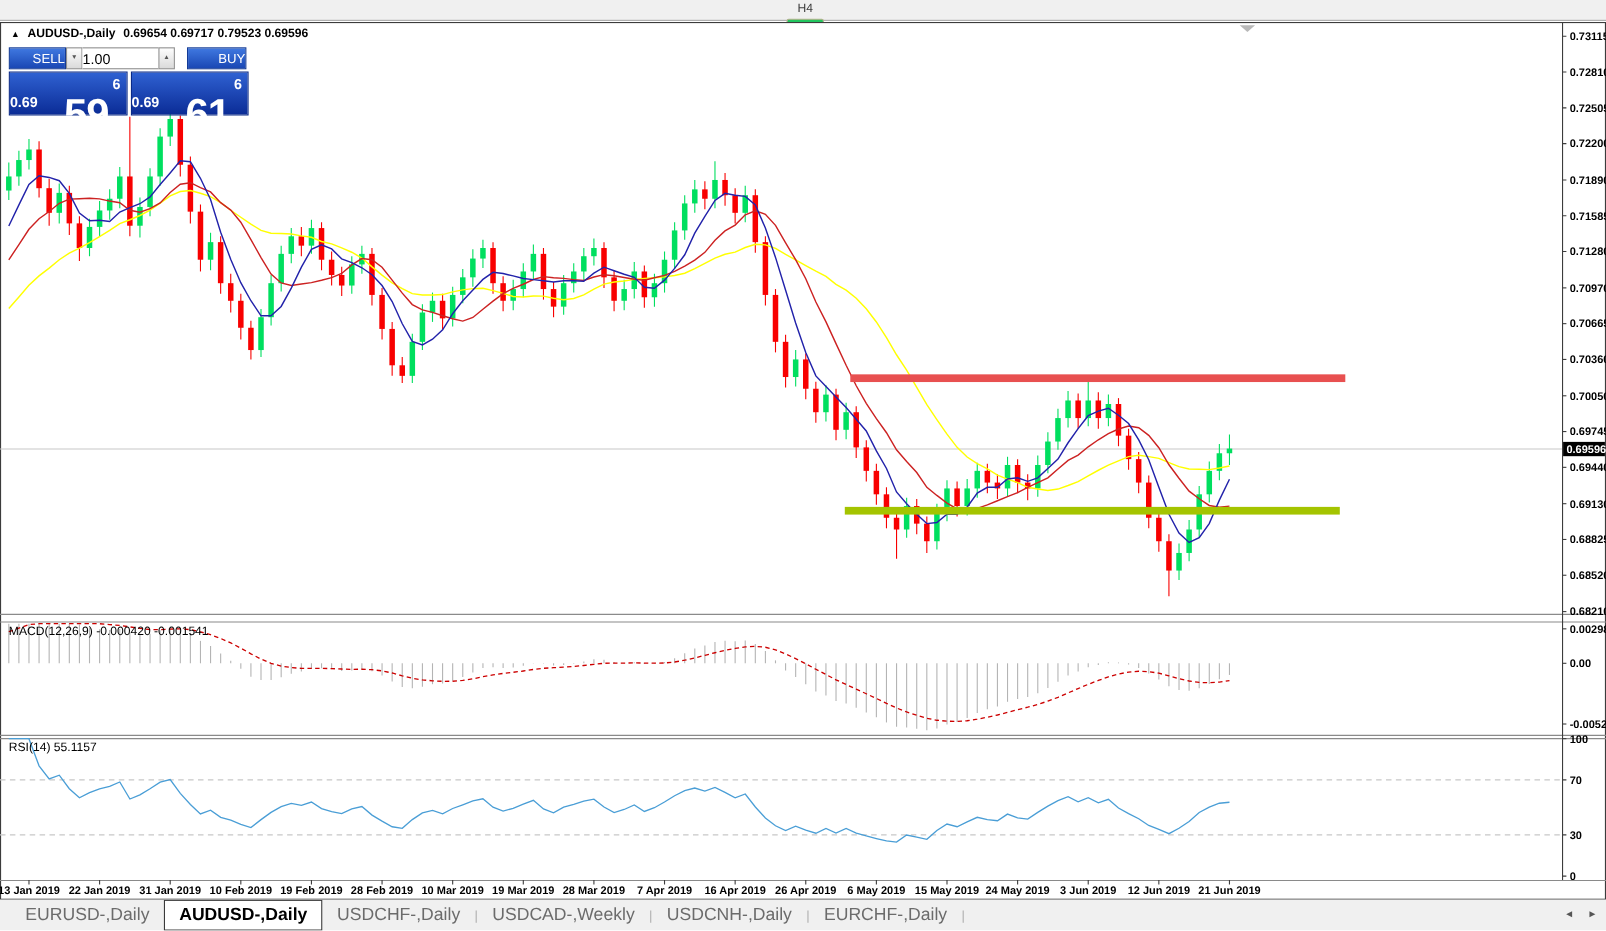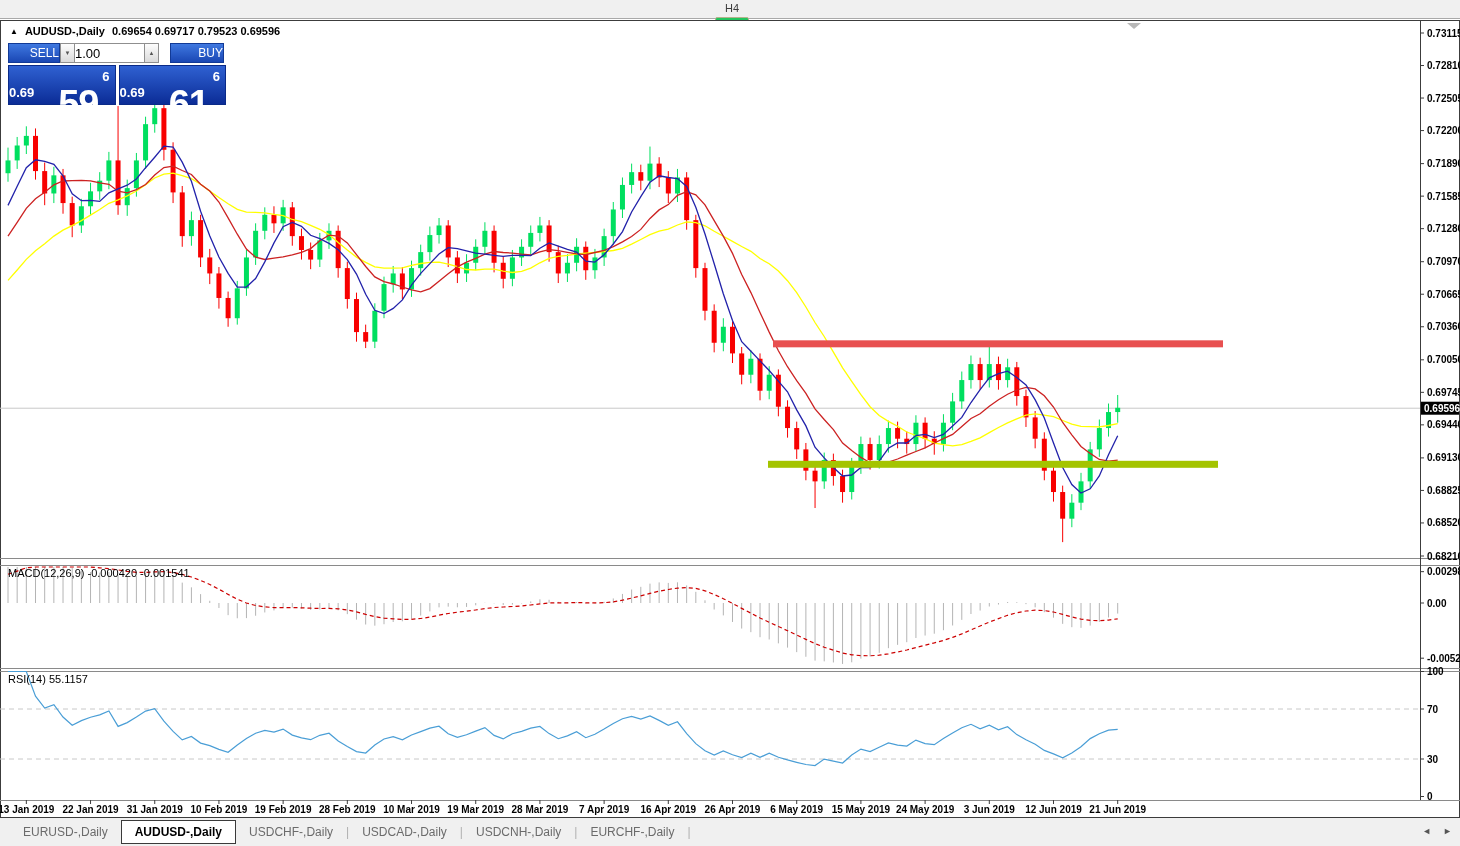--- a/index.html
+++ b/index.html
@@ -35,21 +35,21 @@
   .tp-row2{display:flex;margin-top:2px;height:40px;gap:3px;}
   .price-box{position:relative;flex:1;background:linear-gradient(#2f61d2,#0b2c96);
     border:1px solid #0a2a88;color:#fff;box-sizing:border-box;cursor:pointer;}
   .pb-prefix{position:absolute;left:0;bottom:4px;font-size:13px;font-weight:bold;}
   .pb-big{position:absolute;right:16px;top:-5px;font-size:38px;font-weight:bold;line-height:46px;letter-spacing:-1px;margin-top:20px;}
   .pb-sup{position:absolute;right:5px;top:3px;font-size:13px;font-weight:bold;}
 
   
   .tabbar{position:absolute;left:0;top:818px;width:1460px;height:28px;background:#f0f0f0;
     display:flex;align-items:center;padding-left:10px;box-sizing:border-box;}
-  .tab{font-size:12px;color:#6b6b6b;padding:4px 13px;white-space:nowrap;cursor:pointer;}
+  .tab{font-size:16px;color:#6b6b6b;padding:4px 13px;white-space:nowrap;cursor:pointer;}
   .tab.active{background:#ffffff;color:#000;font-weight:bold;border:1px solid #3a3a3a;margin-top:-1px;}
   .tab-sep{color:#b0b0b0;font-size:12px;cursor:default;}
   .tab-scroll{position:absolute;right:8px;top:8px;display:flex;gap:12px;font-size:9px;color:#555;}
   .tab-scroll span{cursor:pointer;}
 </style>
 </head>
 <body>
 
 <div id="stage">
 
@@ -577,21 +577,21 @@
         <span class="pb-sup">6</span>
       </div>
     </div>
   </div>
 
   <div class="tabbar" id="tabbar">
     <div class="tab">EURUSD-,Daily</div>
       <div class="tab active">AUDUSD-,Daily</div>
       <div class="tab">USDCHF-,Daily</div>
       <span class="tab-sep">|</span>
-      <div class="tab">USDCAD-,Daily</div>
+      <div class="tab">USDCAD-,Weekly</div>
       <span class="tab-sep">|</span>
       <div class="tab">USDCNH-,Daily</div>
       <span class="tab-sep">|</span>
       <div class="tab">EURCHF-,Daily</div>
       <span class="tab-sep">|</span>
       <div class="tab-scroll">
       <span>◄</span>
       <span>►</span>
     </div>
   </div>

